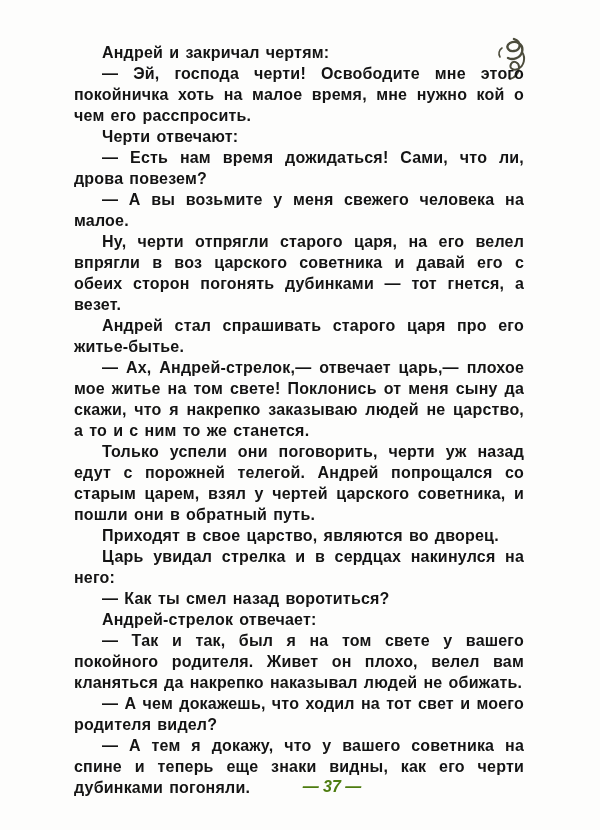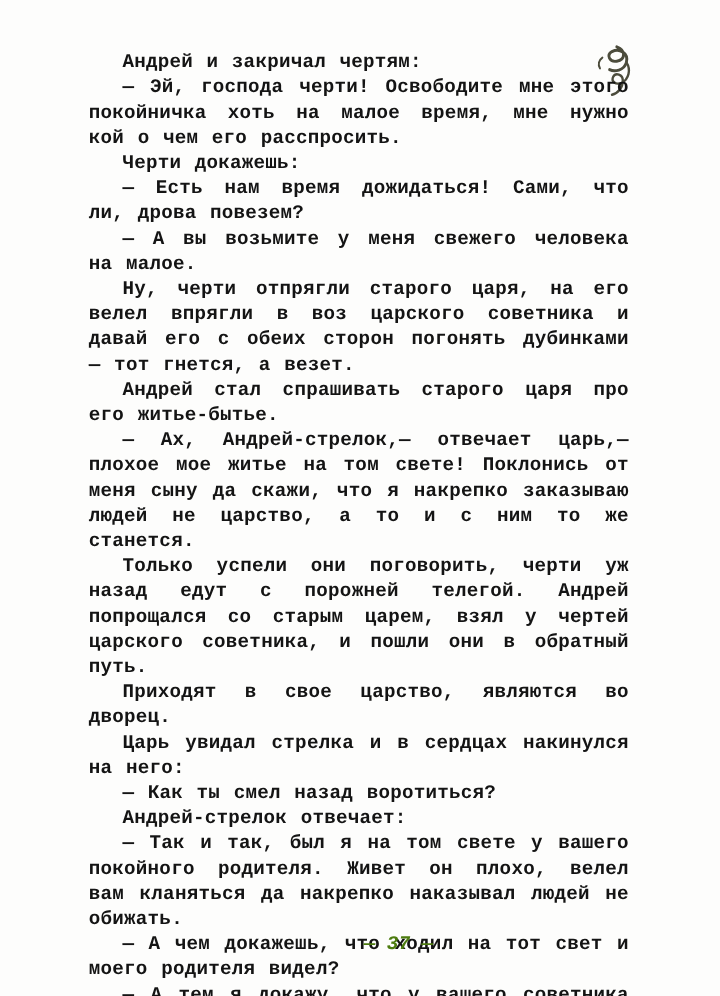--- a/index.html
+++ b/index.html
@@ -6,21 +6,21 @@
     margin: 0;
     padding: 0;
     background: #f6f6f4;
   }
   .page {
     position: relative;
     width: 600px;
     height: 830px;
     background: #fdfdfc;
     overflow: hidden;
-    font-family: Liberation Mono, monospace;
+    font-family: Liberation Sans, sans-serif;
     color: #141414;
   }
   .text-block {
     position: absolute;
     top: 42px;
     left: 74px;
     width: 450px;
   }
   .text-block p {
     margin: 0;
@@ -62,21 +62,21 @@
     <svg width="50" height="46" viewBox="0 0 50 46" xmlns="http://www.w3.org/2000/svg">
       <path d="M26 3 C34 6, 33 14, 26 15 C20 16, 17 10, 22 7 C28 4, 36 8, 34 16 C32 23, 24 24, 20 22" fill="none" stroke="#4c4c3c" stroke-width="2.4" stroke-linecap="round"></path>
       <path d="M34 16 C38 22, 36 30, 30 33 C25 35, 21 32, 23 28 C25 24, 31 26, 31 31 C31 37, 27 42, 22 43" fill="none" stroke="#4c4c3c" stroke-width="2" stroke-linecap="round"></path>
       <path d="M14 12 C11 14, 10 18, 12 21" fill="none" stroke="#4c4c3c" stroke-width="1.6" stroke-linecap="round"></path>
     </svg>
   </span>
 
   <div class="text-block">
     <p>Андрей и закричал чертям:</p>
     <p>— Эй, господа черти! Освободите мне этого покойничка хоть на малое время, мне нужно кой о чем его расспросить.</p>
-    <p>Черти докажешь:</p>
+    <p>Черти отвечают:</p>
     <p>— Есть нам время дожидаться! Сами, что ли, дрова повезем?</p>
     <p>— А вы возьмите у меня свежего человека на малое.</p>
     <p>Ну, черти отпрягли старого царя, на его велел впрягли в воз царского советника и давай его с обеих сторон погонять дубинками — тот гнется, а везет.</p>
     <p>Андрей стал спрашивать старого царя про его житье-бытье.</p>
     <p>— Ах, Андрей-стрелок,— отвечает царь,— плохое мое житье на том свете! Поклонись от меня сыну да скажи, что я накрепко заказываю людей не царство, а то и с ним то же станется.</p>
     <p>Только успели они поговорить, черти уж назад едут с порожней телегой. Андрей попрощался со старым царем, взял у чертей царского советника, и пошли они в обратный путь.</p>
     <p>Приходят в свое царство, являются во дворец.</p>
     <p>Царь увидал стрелка и в сердцах накинулся на него:</p>
     <p>— Как ты смел назад воротиться?</p>
     <p>Андрей-стрелок отвечает:</p>

